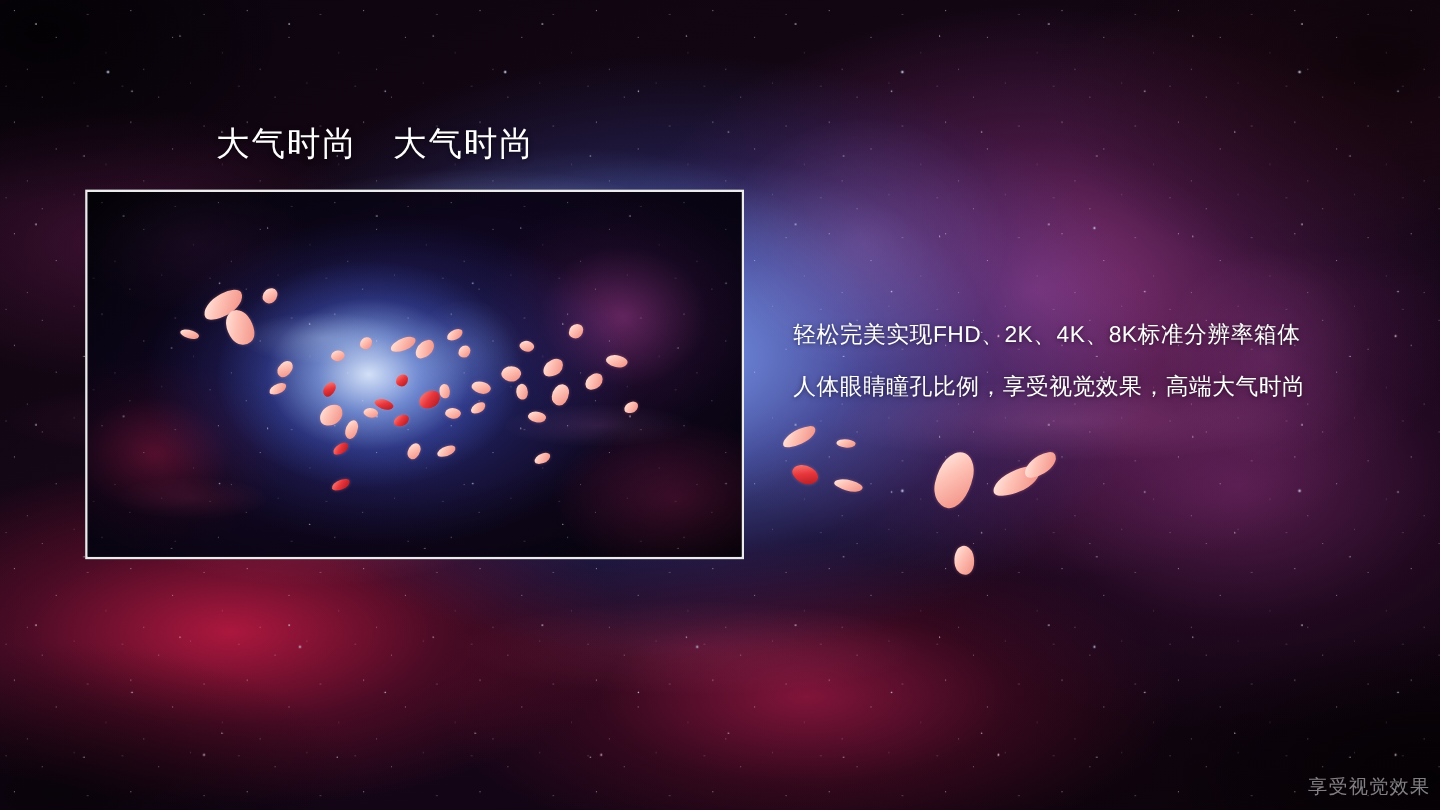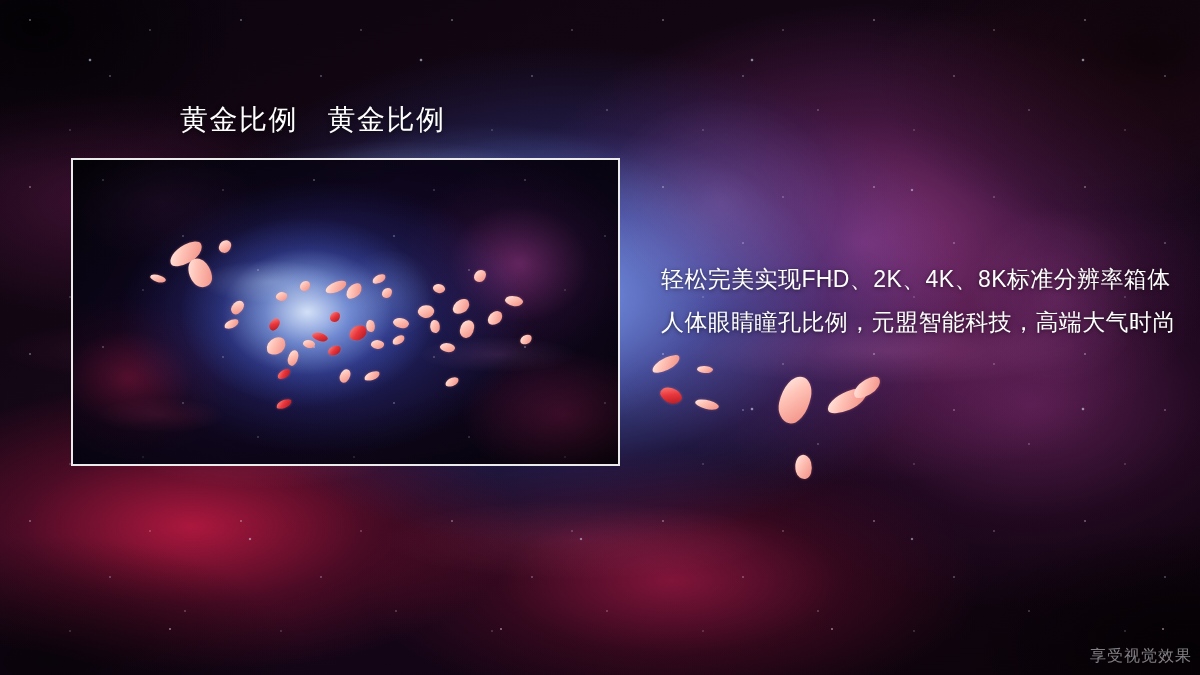--- a/index.html
+++ b/index.html
@@ -152,21 +152,21 @@
     white-space: pre;
     text-shadow: 0 1px 4px rgba(0,0,0,.55);
   }
   #body-copy {
     position: absolute;
     left: 661px;
     top: 258px;
     width: 520px;
   }
   #body-copy .line {
-    font-size: 23px;
+    font-size: 19px;
     line-height: 43px;
     color: #ffffff;
     letter-spacing: 0.4px;
     white-space: nowrap;
     text-shadow: 0 1px 4px rgba(0,0,0,.6);
   }
   #watermark {
     position: absolute;
     right: 8px;
     bottom: 8px;
@@ -240,22 +240,22 @@
       <div class="petal pale" style="left: 651px; top: 358px; width: 30px; height: 12px; transform: rotate(-24deg);"></div>
       <div class="petal pale" style="left: 697px; top: 366px; width: 16px; height: 7px; transform: rotate(8deg);"></div>
       <div class="petal deep" style="left: 660px; top: 388px; width: 22px; height: 15px; transform: rotate(32deg);"></div>
       <div class="petal pale" style="left: 695px; top: 400px; width: 24px; height: 9px; transform: rotate(16deg);"></div>
       <div class="petal pale" style="left: 780px; top: 376px; width: 30px; height: 48px; transform: rotate(12deg);"></div>
       <div class="petal pale" style="left: 826px; top: 392px; width: 42px; height: 18px; transform: rotate(-22deg);"></div>
       <div class="petal pale" style="left: 852px; top: 380px; width: 30px; height: 15px; transform: rotate(-30deg);"></div>
       <div class="petal pale" style="left: 795px; top: 455px; width: 17px; height: 24px; transform: rotate(-14deg);"></div>
     </div>
 
-  <div id="slide-title">黄金比例　黄金比例</div>
+  <div id="slide-title">大气时尚　大气时尚</div>
 
   <div id="body-copy">
     <div class="line">轻松完美实现FHD、2K、4K、8K标准分辨率箱体</div>
-    <div class="line">人体眼睛瞳孔比例，元盟智能科技，高端大气时尚</div>
+    <div class="line">人体眼睛瞳孔比例，享受视觉效果，高端大气时尚</div>
   </div>
 
   <div id="watermark">享受视觉效果</div>
 
 </div>
 
 </body></html>

